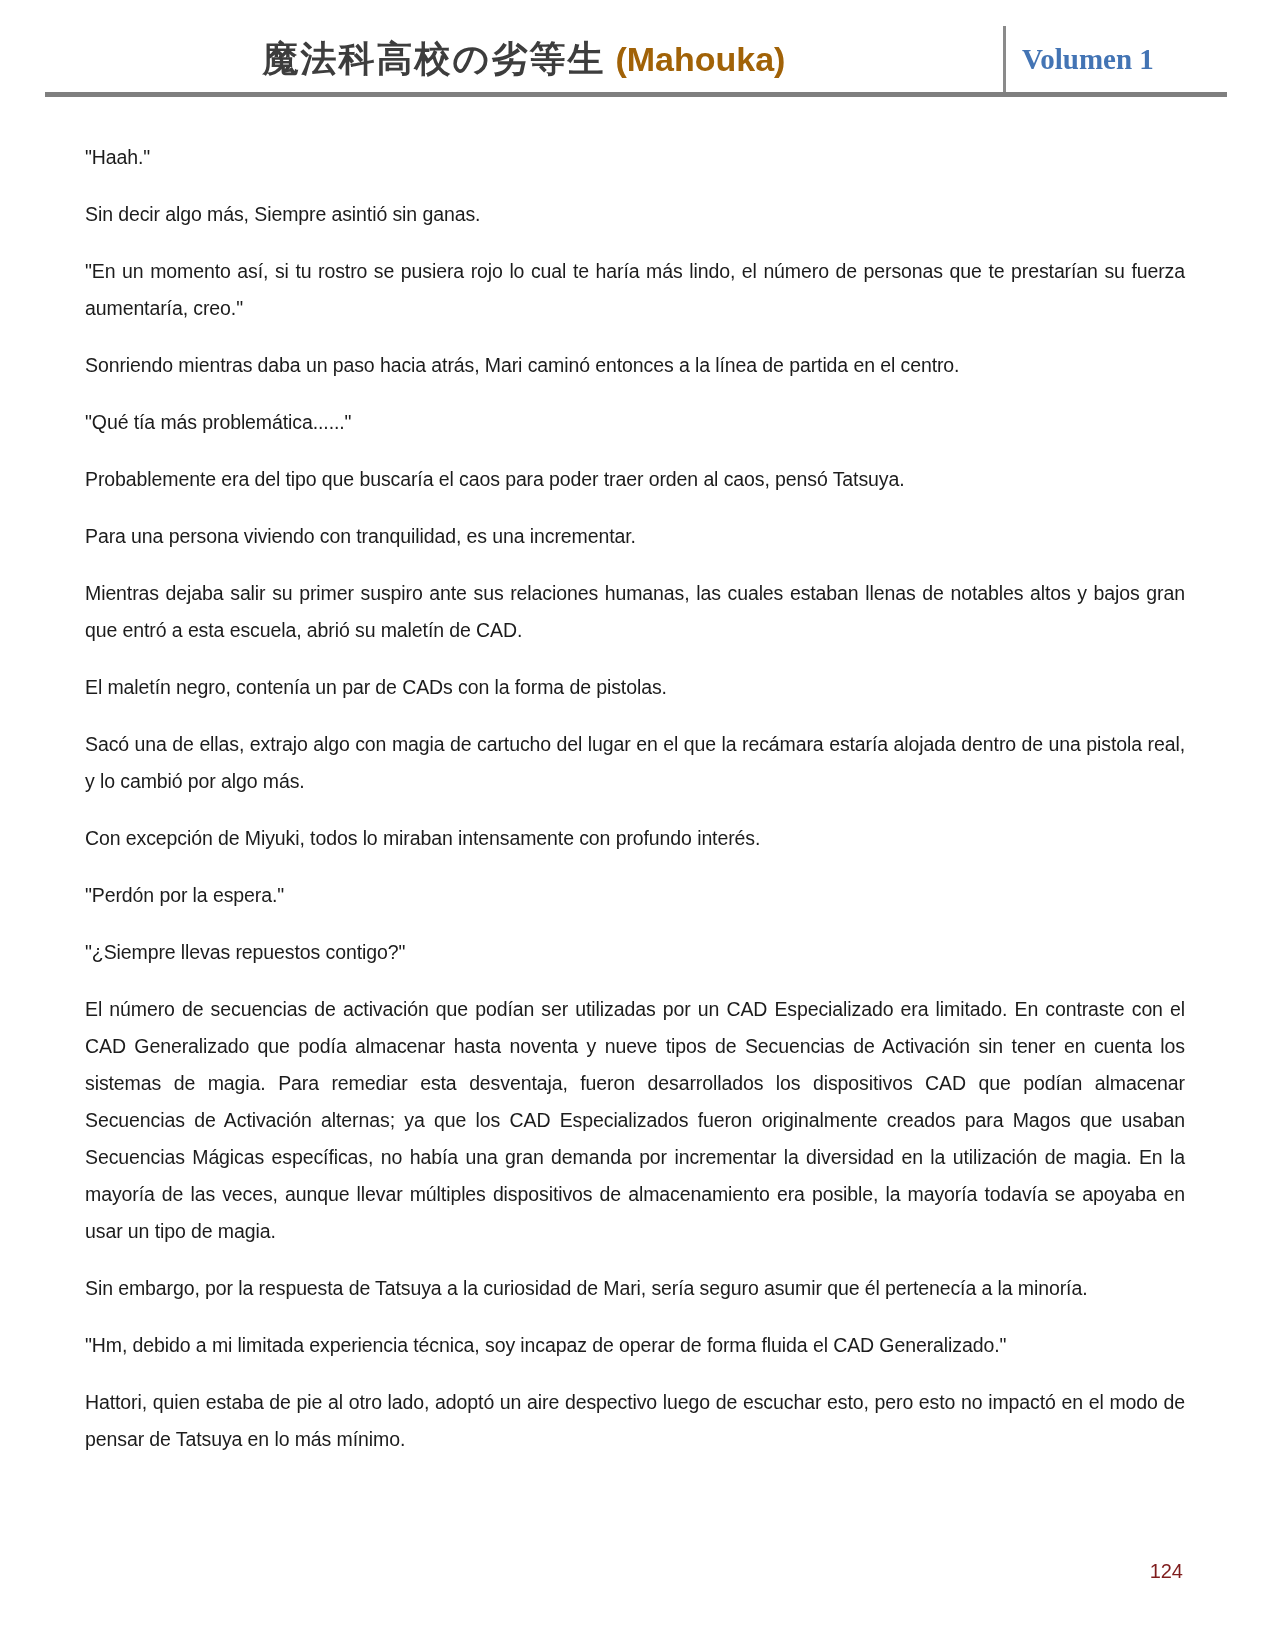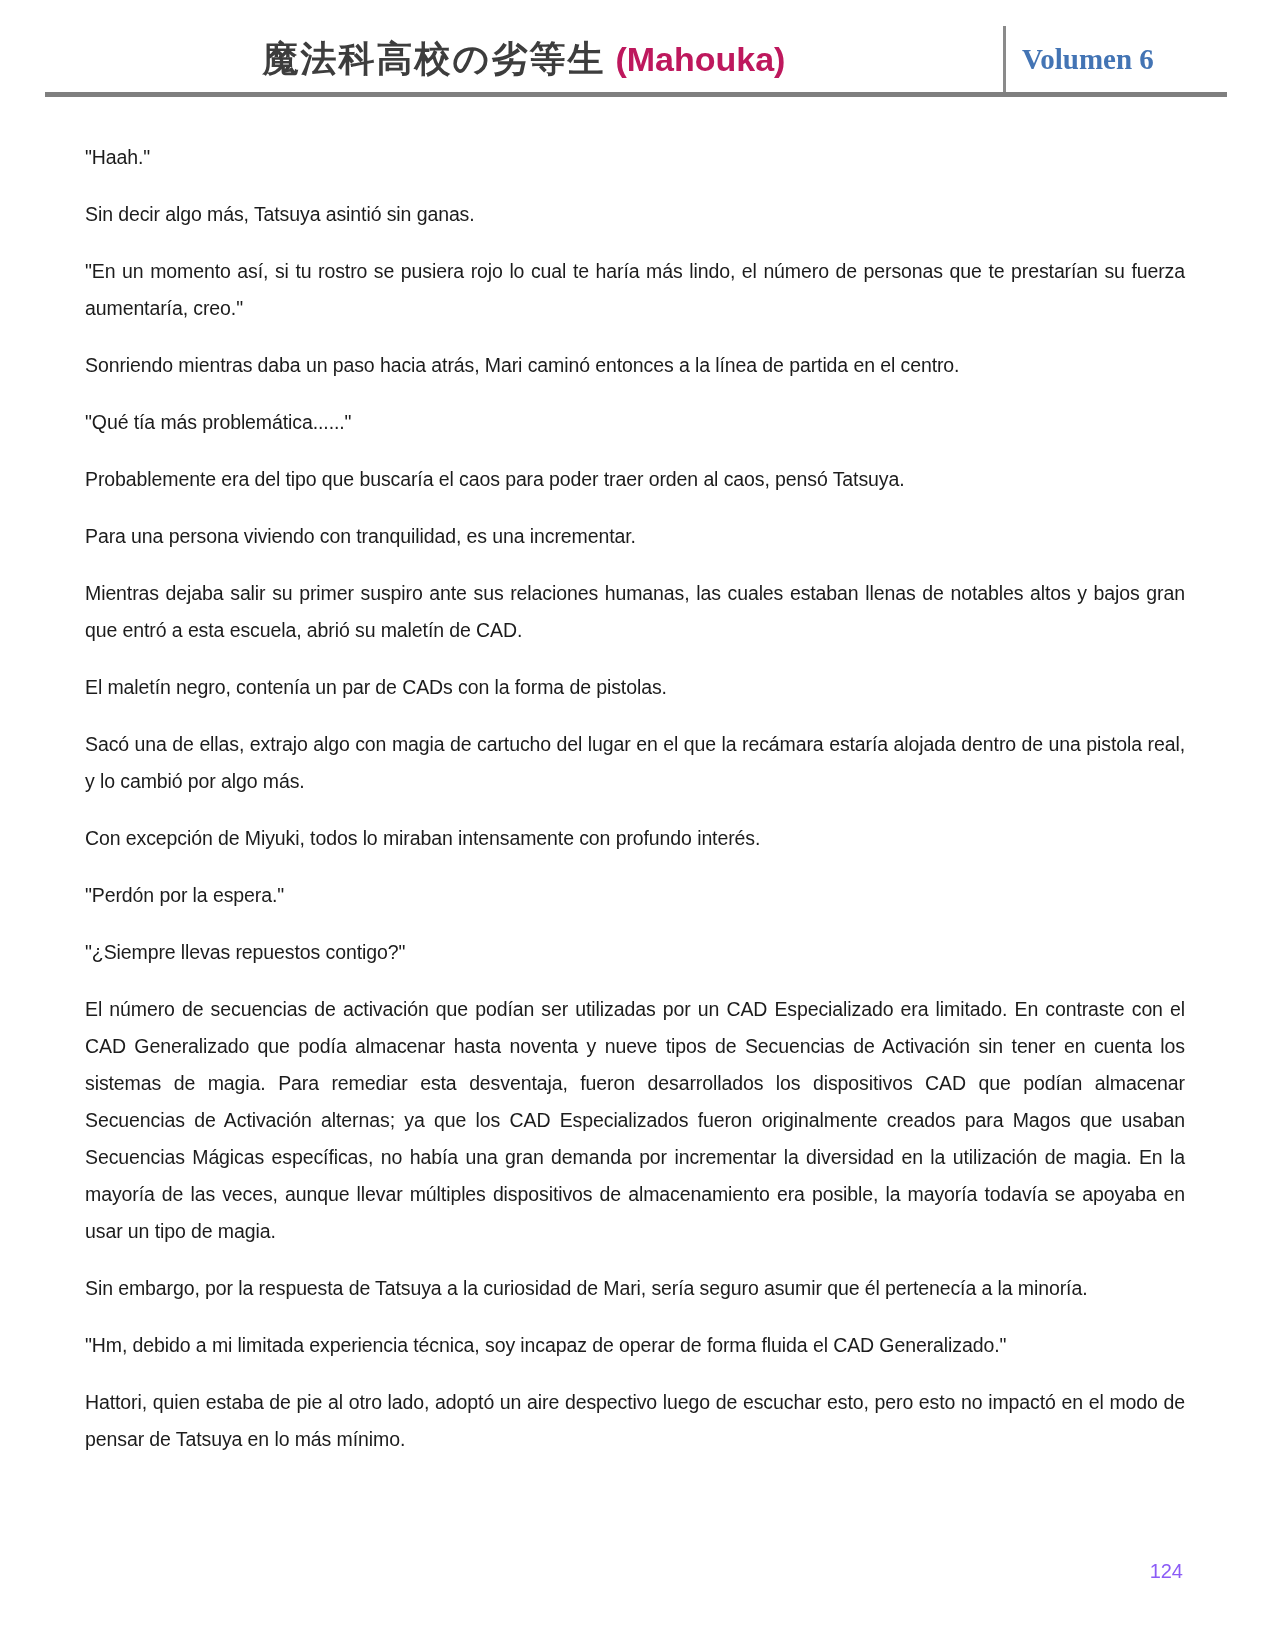--- a/index.html
+++ b/index.html
@@ -32,21 +32,21 @@
     font-weight: bold;
     font-size: 36px;
     color: #3d3d3d;
     letter-spacing: 2px;
     white-space: nowrap;
   }
   .title-suffix {
     font-family: "Liberation Sans", sans-serif;
     font-weight: bold;
     font-size: 34px;
-    color: #be185d;
+    color: #a16207;
     white-space: nowrap;
   }
   .header-right {
     width: 224px;
     border-left: 3px solid #8a8a8a;
     display: flex;
     align-items: center;
     padding-left: 16px;
     box-sizing: border-box;
   }
@@ -71,42 +71,42 @@
     margin: 0 0 20px 0;
     text-align: justify;
     color: #1c1c1c;
     letter-spacing: -0.1px;
   }
   .page-number {
     position: absolute;
     top: 1560px;
     right: 92px;
     font-size: 20px;
-    color: #8b5cf6;
+    color: #7f1d1d;
   }
 </style>
 </head>
 <body>
 
 <div class="page">
 
   <div class="header">
     <div class="header-left">
       <span class="title-jp">魔法科高校の劣等生</span>
       <span class="title-suffix">(Mahouka)</span>
     </div>
     <div class="header-right">
-      <span class="volume-label">Volumen 6</span>
+      <span class="volume-label">Volumen 1</span>
     </div>
   </div>
   <div class="header-rule"></div>
 
   <div class="content">
     <p>"Haah."</p>
-    <p>Sin decir algo más, Tatsuya asintió sin ganas.</p>
+    <p>Sin decir algo más, Siempre asintió sin ganas.</p>
     <p>"En un momento así, si tu rostro se pusiera rojo lo cual te haría más lindo, el número de personas que te prestarían su fuerza aumentaría, creo."</p>
     <p>Sonriendo mientras daba un paso hacia atrás, Mari caminó entonces a la línea de partida en el centro.</p>
     <p>"Qué tía más problemática......"</p>
     <p>Probablemente era del tipo que buscaría el caos para poder traer orden al caos, pensó Tatsuya.</p>
     <p>Para una persona viviendo con tranquilidad, es una incrementar.</p>
     <p>Mientras dejaba salir su primer suspiro ante sus relaciones humanas, las cuales estaban llenas de notables altos y bajos gran que entró a esta escuela, abrió su maletín de CAD.</p>
     <p>El maletín negro, contenía un par de CADs con la forma de pistolas.</p>
     <p>Sacó una de ellas, extrajo algo con magia de cartucho del lugar en el que la recámara estaría alojada dentro de una pistola real, y lo cambió por algo más.</p>
     <p>Con excepción de Miyuki, todos lo miraban intensamente con profundo interés.</p>
     <p>"Perdón por la espera."</p>

